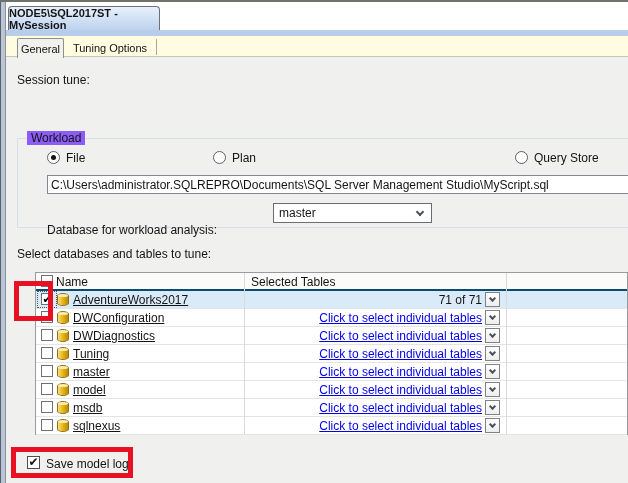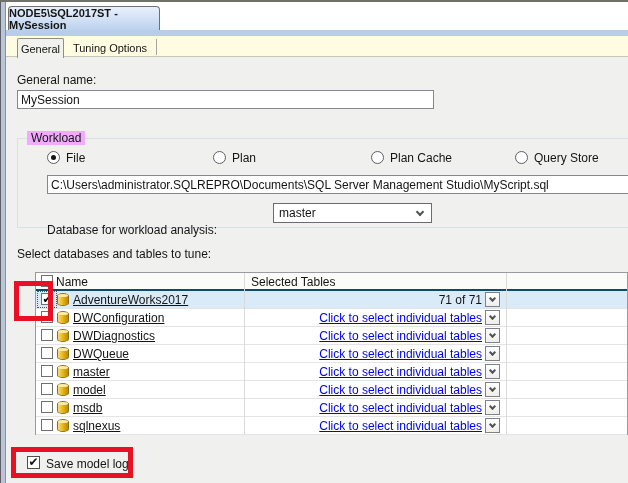--- a/index.html
+++ b/index.html
@@ -25,21 +25,21 @@
     display:flex;align-items:center;justify-content:center;font-size:11px;z-index:2;}
   .tab-tuning{position:absolute;left:66px;top:39px;width:88px;height:18px;
     display:flex;align-items:center;justify-content:center;font-size:11px;}
   .tab-sep{position:absolute;left:156px;top:39px;width:1px;height:16px;background:#a6a69c;}
   .lbl{position:absolute;white-space:nowrap;}
   .textbox{position:absolute;background:#fff;border:1px solid #84878f;padding:0 3px;
     display:flex;align-items:center;white-space:nowrap;overflow:hidden;}
   .session-label{left:17px;top:73px;}
   .session-input{left:17px;top:90px;width:417px;height:19px;}
   .fieldset{position:absolute;left:17px;top:138px;width:621px;height:90px;border:1px solid #d9dfe8;}
-  .legend{position:absolute;left:9px;top:-8px;background:#f0abfc;padding:0 4px;}
+  .legend{position:absolute;left:9px;top:-8px;background:#8b5cf6;padding:0 4px;}
   .radio-item{position:absolute;top:150px;height:15px;display:flex;align-items:center;gap:6px;white-space:nowrap;}
   .r0{left:47px}.r1{left:213px}.r2{left:371px}.r3{left:515px}
   .radio{width:13px;height:13px;border:1px solid #5f6166;border-radius:50%;background:#fff;position:relative;flex:none;}
   .radio.on::after{content:"";position:absolute;left:3px;top:3px;width:5px;height:5px;border-radius:50%;background:#141414;}
   .path-input{left:47px;top:175px;width:585px;height:19px;}
   .analysis-label{left:47px;top:205px;margin-top:18px;}
   .combo{position:absolute;left:273px;top:203px;width:159px;height:20px;background:#fff;
     border:1px solid #696c72;display:flex;align-items:center;padding-left:5px;}
   .chev{width:6px;height:6px;border-right:2px solid #4f5257;border-bottom:2px solid #4f5257;transform:rotate(45deg);}
   .combo .chev{position:absolute;right:8px;top:5px;}
@@ -87,39 +87,32 @@
 
   <div class="tab-strip"></div>
   <div class="tab-general">
     <span>General</span>
   </div>
   <div class="tab-tuning">
     <span>Tuning Options</span>
   </div>
   <div class="tab-sep"></div>
 
-  <div class="lbl session-label">General name:</div>
-  <div class="textbox session-input">
-    <span>MySession</span>
-  </div>
+  <div class="lbl session-label">Session tune:</div>
 
   <div class="fieldset">
     <span class="legend">Workload</span>
   </div>
   <div class="radio-item r0">
     <span class="radio on"></span>
     <span>File</span>
   </div>
   <div class="radio-item r1">
     <span class="radio"></span>
     <span>Plan</span>
-  </div>
-  <div class="radio-item r2">
-    <span class="radio"></span>
-    <span>Plan Cache</span>
   </div>
   <div class="radio-item r3">
     <span class="radio"></span>
     <span>Query Store</span>
   </div>
   <div class="textbox path-input">
     <span>C:\Users\administrator.SQLREPRO\Documents\SQL Server Management Studio\MyScript.sql</span>
   </div>
 
   <div class="lbl analysis-label">Database for workload analysis:</div>
@@ -161,21 +154,21 @@
           <div class="db-icon"></div>
           <div class="row-name">DWDiagnostics</div>
           <div class="row-right"><span class="tbl-link">Click to select individual tables</span></div>
           <div class="row-dd">
             <div class="chev"></div>
           </div>
         </div>
         <div class="grow" style="top: 72px;">
           <div class="cb"></div>
           <div class="db-icon"></div>
-          <div class="row-name">DWQueue</div>
+          <div class="row-name">Tuning</div>
           <div class="row-right"><span class="tbl-link">Click to select individual tables</span></div>
           <div class="row-dd">
             <div class="chev"></div>
           </div>
         </div>
         <div class="grow" style="top: 90px;">
           <div class="cb"></div>
           <div class="db-icon"></div>
           <div class="row-name">master</div>
           <div class="row-right"><span class="tbl-link">Click to select individual tables</span></div>

